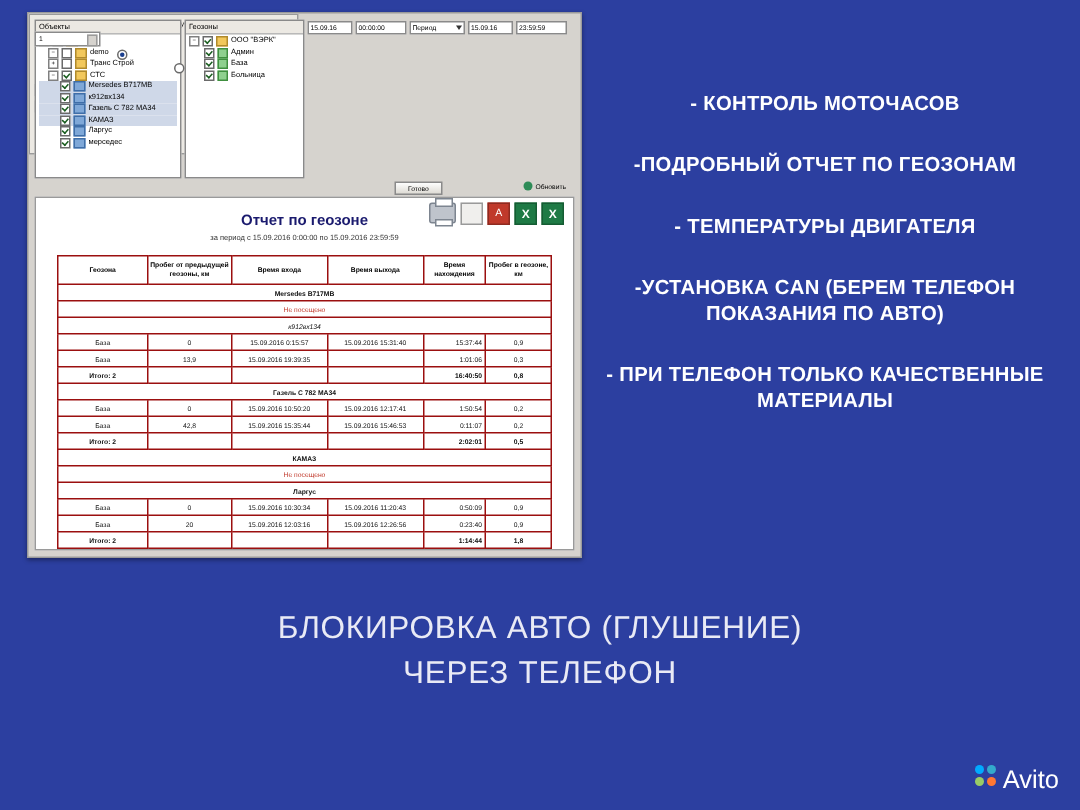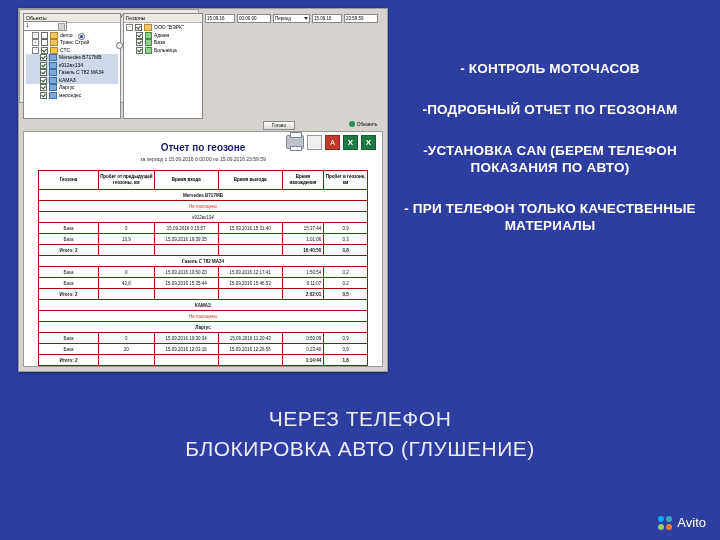--- a/index.html
+++ b/index.html
@@ -109,22 +109,22 @@
   #bullets{
     position:absolute;left:392px;top:60px;width:316px;
     color:#fff;text-align:center;font-weight:bold;
   }
   #bullets .b{font-size:13.5px;line-height:17px;margin-bottom:24px;letter-spacing:.2px;}
   #footer{
     position:absolute;left:0;top:404px;width:720px;text-align:center;
     color:#e9eaf5;font-size:21px;line-height:30px;letter-spacing:.5px;
   }
   #watermark{
-    position:absolute;right:14px;bottom:10px;display:flex;align-items:center;gap:5px;
-    color:#fff;font-size:13px;
+    position:absolute;right:14px;bottom:10px;display:flex;gap:5px;
+    color:#fff;font-size:17px;
   }
   .avito-dot{width:14px;height:14px;position:relative;}
   .avito-dot i{position:absolute;width:6px;height:6px;border-radius:50%;display:block;}
   .d1{left:0;top:0;background:#0af;}
   .d2{right:0;top:0;background:#3ac;}
   .d3{left:0;bottom:0;background:#9c6;}
   .d4{right:0;bottom:0;background:#f73;}
 </style>
 </head>
 <body>
@@ -385,27 +385,28 @@
           </tr>
 
       </tbody>
     </table>
   </div>
 </div>
 
 <div id="bullets">
   <div class="b">- КОНТРОЛЬ МОТОЧАСОВ</div>
   <div class="b">-ПОДРОБНЫЙ ОТЧЕТ ПО ГЕОЗОНАМ</div>
+  <div class="b">- ТЕМПЕРАТУРЫ ДВИГАТЕЛЯ</div>
   <div class="b">-УСТАНОВКА CAN (БЕРЕМ ТЕЛЕФОН ПОКАЗАНИЯ ПО АВТО)</div>
   <div class="b">- ПРИ ТЕЛЕФОН ТОЛЬКО КАЧЕСТВЕННЫЕ МАТЕРИАЛЫ</div>
 </div>
 
 <div id="footer">
+  <div>БЛОКИРОВКА АВТО (ГЛУШЕНИЕ)</div>
   <div>ЧЕРЕЗ ТЕЛЕФОН</div>
-  <div>БЛОКИРОВКА АВТО (ГЛУШЕНИЕ)</div>
 </div>
 
 <div id="watermark">
   <span class="avito-dot">
     <i class="d1"></i>
       <i class="d2"></i>
       <i class="d3"></i>
       <i class="d4"></i>
   </span>
   <span>Avito</span>

